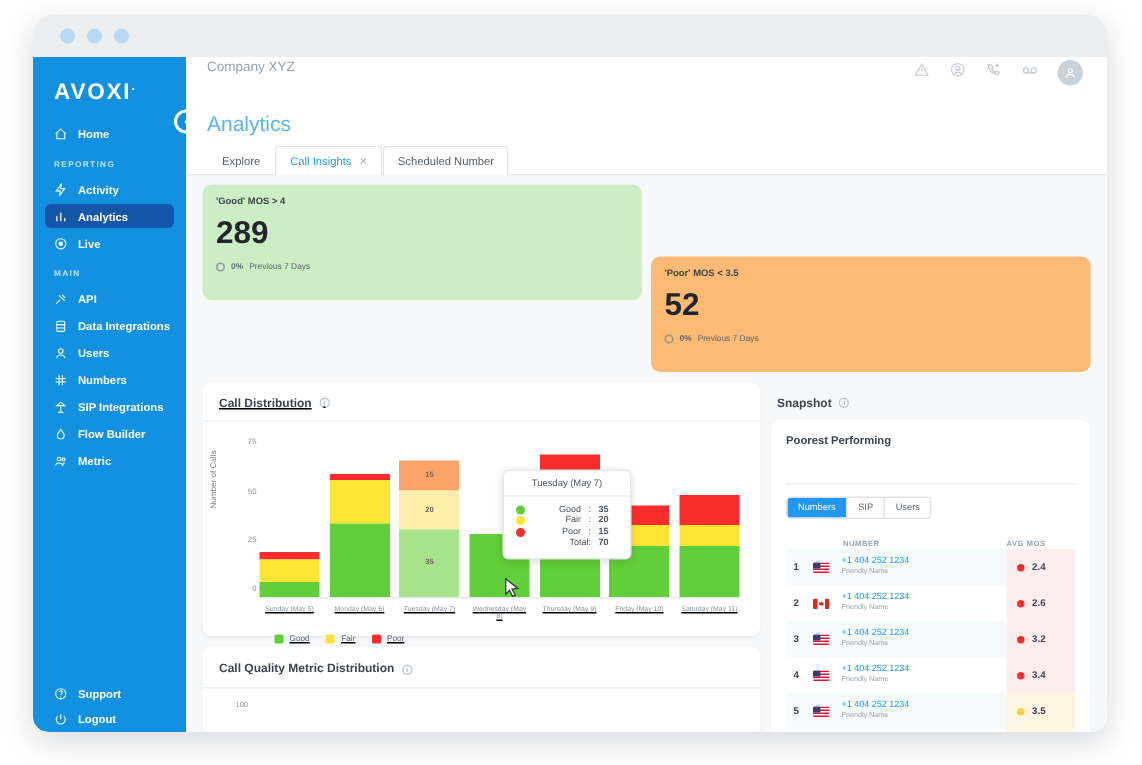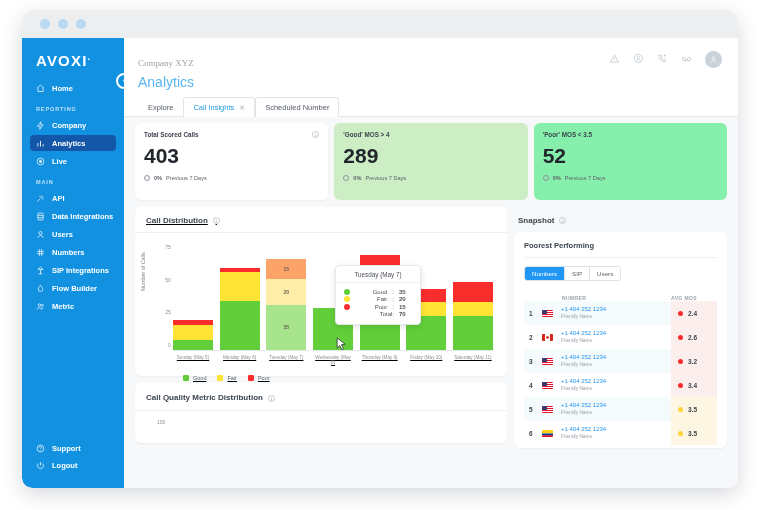--- a/index.html
+++ b/index.html
@@ -35,26 +35,26 @@
   }
   .navsection { font-size:5.5px; letter-spacing:.9px; color:#bfe2fa; margin:9px 0 4px 14px; font-weight:700; }
   .navitem {
     display:flex; align-items:center; gap:7px; height:16px; margin:1px 8px;
     padding-left:6px; border-radius:4px; font-size:7.5px; font-weight:600; color:#ffffff;
   }
   .navitem.active { background:#1457a8; }
   .navicon { width:9px; height:9px; display:inline-flex; align-items:center; justify-content:center; opacity:.95; }
   .navicon svg { width:9px; height:9px; display:block; }
   .navspacer { flex:1; }
-  .navbottom { padding-bottom:14px; }
+  .navbottom { }
 
   
   .main { flex:1; background:#f7f8fa; position:relative; overflow:hidden; height:450px; }
 
-  .topbar { height:30px; background:#fff; display:flex; align-items:flex-end; padding:16px 16px 0 14px;font-family:Liberation Serif, serif; }
+  .topbar { height:30px; background:#fff; display:flex; align-items:flex-start; padding:1px 16px 0 14px; }
   .company { font-size:9px; color:#9aa3ad; }
   .topicons { margin-left:auto; display:flex; align-items:center; gap:13px; }
   .topicons svg { width:11px; height:11px; color:#c2c9d1; }
   .avatar { width:17px; height:17px; border-radius:50%; background:#c9d1d9; display:flex; align-items:center; justify-content:center; }
   .avatar svg { width:9px; height:9px; color:#fff; }
 
   .pagehead { background:#fff; padding:6px 16px 0 14px; border-bottom:1px solid #e6eaee; }
   .pagetitle { font-size:14px; color:#5bb4ef; font-weight:400; padding-bottom:6px; }
   .tabs { display:flex; align-items:flex-end; gap:0; }
   .tab {
@@ -66,21 +66,21 @@
   .tab .x { color:#aab2bb; margin-left:5px; font-size:7px; }
 
   .content { position:absolute; left:0; top:77px; right:0; bottom:0; overflow:hidden; padding:8px 11px 0 11px; }
 
   
   .kpis { display:flex; gap:6px; }
   .kpi { flex:1; border-radius:6px; padding:8px 9px 7px 9px; height:77px; position:relative; }
   .kpi.white { background:#fff; box-shadow:0 1px 2px rgba(0,0,0,.05); }
   .kpi.green { background:#cdeec4; }
   .kpi.yellow { background:#fbe7a2; }
-  .kpi.red { background:#86efac; }
+  .kpi.red { background:#fdba74;margin-top:48px; }
   .kpi-head { display:flex; align-items:center; font-size:6.3px; font-weight:700; color:#3c444d; }
   .kpi-info { margin-left:auto; width:7px; height:7px; border:1px solid #c3cad1; border-radius:50%; color:#b3bbc3; font-size:5px; display:flex; align-items:center; justify-content:center; }
   .kpi-value { font-size:21px; font-weight:700; color:#20262c; margin-top:7px; line-height:1; }
   .kpi-foot { display:flex; align-items:center; gap:4px; font-size:5.6px; color:#5b636c; margin-top:9px; }
   .kpi-foot .clk { width:6px; height:6px; border:1px solid #8d959d; border-radius:50%; display:inline-block; }
   .kpi-foot .pct { font-weight:700; }
   .donutwrap { position:absolute; right:8px; top:18px; }
   .donut { width:40px; height:40px; border-radius:50%;
     background:conic-gradient(#3fc13f 0deg 252deg, #f03030 252deg 288deg, #ffe03a 288deg 360deg);
     display:flex; align-items:center; justify-content:center; }
@@ -123,21 +123,21 @@
   .tt-head { font-size:6.3px; color:#4b535b; text-align:center; padding:5px 0 4px; border-bottom:1px solid #eef1f4; }
   .tt-rows { padding:4px 8px 5px 8px; }
   .tt-row { display:flex; align-items:center; gap:5px; font-size:6px; color:#4b535b; margin:1.5px 0; }
   .tt-dot { width:6px; height:6px; border-radius:50%; }
   .tt-name { flex:1; text-align:right; }
   .tt-val { font-weight:700; min-width:13px; }
   .cursor { position:absolute; left:163px; top:96px; z-index:7; }
   .snap-title { font-size:8px; font-weight:700; color:#3c444d; padding:9px 0 7px 4px; display:flex; align-items:center; gap:5px; }
   .snap-title .i { width:7px; height:7px; border:1px solid #c3cad1; border-radius:50%; color:#b3bbc3; font-size:5px; display:flex; align-items:center; justify-content:center; }
   .snapcard { background:#fff; border-radius:6px; box-shadow:0 1px 2px rgba(0,0,0,.05); padding:9px 10px 0 10px; height:216px; overflow:hidden; }
-  .snapcard h4 { font-size:7.5px; color:#3c444d; font-weight:700; padding-bottom:7px; border-bottom:1px solid #eef1f4; }
+  .snapcard h4 { font-size:7.5px; color:#3c444d; font-weight:700; padding-bottom:24px; border-bottom:1px solid #eef1f4; }
   .segbtns { display:inline-flex; border:1px solid #dde2e7; border-radius:3px; overflow:hidden; margin-top:8px; }
   .segbtn { font-size:6.2px; padding:3px 7px; color:#5b636c; background:#fff; border-right:1px solid #dde2e7; }
   .segbtn:last-child { border-right:none; }
   .segbtn.active { background:#2196f3; color:#fff; }
   .thead { display:flex; margin-top:14px; font-size:5px; font-weight:700; color:#9aa3ad; letter-spacing:.4px; }
   .th-rank { width:18px; }
   .th-num { flex:1; padding-left:20px; }
   .th-mos { width:46px; }
   .trow { display:flex; align-items:center; height:24px; }
   .trow.alt { background:#f5fafd; }
@@ -192,21 +192,21 @@
         </div>
 
         <div class="navsection">REPORTING</div>
 
         <div class="navitem">
           <span class="navicon">
             <svg viewBox="0 0 24 24" fill="none" stroke="currentColor" stroke-width="2">
                 <path d="M13 2L4 14h7l-1 8 9-12h-7z"></path>
               </svg>
           </span>
-          <span>Company</span>
+          <span>Activity</span>
         </div>
         <div class="navitem active">
           <span class="navicon">
             <svg viewBox="0 0 24 24" fill="none" stroke="currentColor" stroke-width="2.4">
                 <path d="M5 20V11M12 20V5M19 20v-6"></path>
               </svg>
           </span>
           <span>Analytics</span>
         </div>
         <div class="navitem">
@@ -361,32 +361,20 @@
             </div>
             <div class="tab boxed">
               <span>Scheduled Number</span>
             </div>
           </div>
         </div>
 
         <div class="content">
 
           <div class="kpis">
-            <div class="kpi white">
-              <div class="kpi-head">
-                <span>Total Scored Calls</span>
-                <span class="kpi-info">i</span>
-              </div>
-              <div class="kpi-value">403</div>
-              <div class="kpi-foot">
-                <span class="clk"></span>
-                <span class="pct">0%</span>
-                <span>Previous 7 Days</span>
-              </div>
-            </div>
 
             <div class="kpi green">
               <div class="kpi-head">
                 <span>'Good' MOS  &gt; 4</span>
               </div>
               <div class="kpi-value">289</div>
               <div class="kpi-foot">
                 <span class="clk"></span>
                 <span class="pct">0%</span>
                 <span>Previous 7 Days</span>

